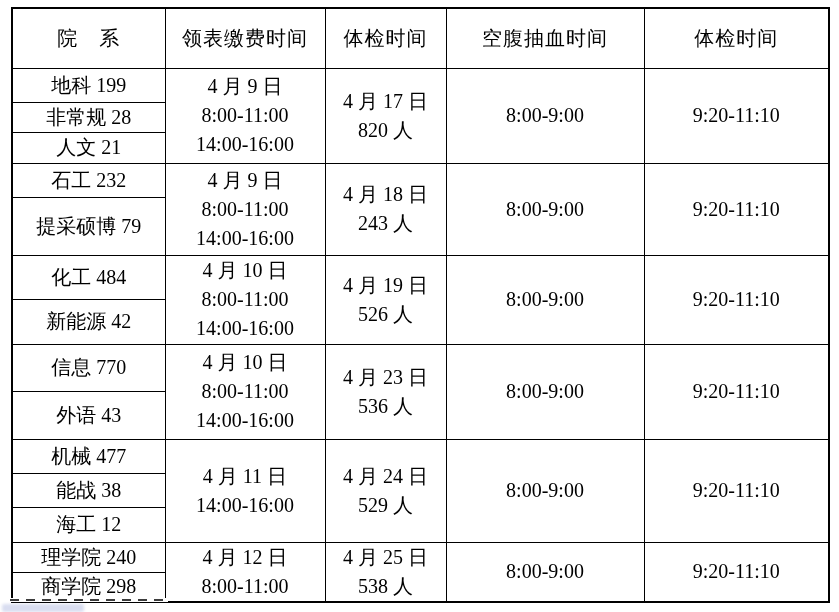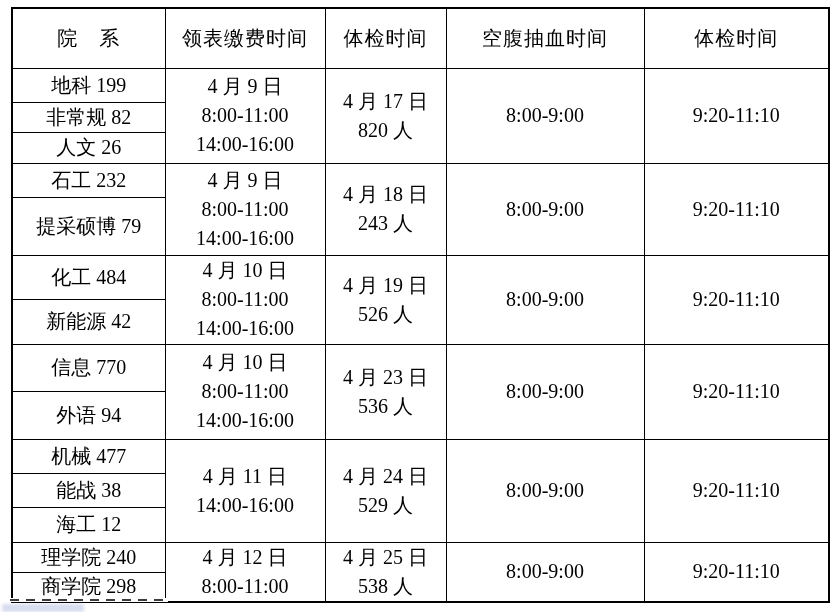--- a/index.html
+++ b/index.html
@@ -101,24 +101,24 @@
         <div class="cell-line">14:00-16:00</div>
       </td>
       <td rowspan="3">
         <div class="cell-line">4 月 17 日</div>
         <div class="cell-line">820 人</div>
       </td>
       <td rowspan="3">8:00-9:00</td>
       <td rowspan="3">9:20-11:10</td>
     </tr>
     <tr style="height:30px">
-      <td>非常规 82</td>
+      <td>非常规 28</td>
     </tr>
     <tr style="height:31px">
-      <td>人文 26</td>
+      <td>人文 21</td>
     </tr>
 
     <tr style="height:34px">
       <td>石工 232</td>
       <td rowspan="2">
         <div class="cell-line">4 月 9 日</div>
         <div class="cell-line">8:00-11:00</div>
         <div class="cell-line">14:00-16:00</div>
       </td>
       <td rowspan="2">
@@ -158,21 +158,21 @@
         <div class="cell-line">14:00-16:00</div>
       </td>
       <td rowspan="2">
         <div class="cell-line">4 月 23 日</div>
         <div class="cell-line">536 人</div>
       </td>
       <td rowspan="2">8:00-9:00</td>
       <td rowspan="2">9:20-11:10</td>
     </tr>
     <tr style="height:48px">
-      <td>外语 94</td>
+      <td>外语 43</td>
     </tr>
 
     <tr style="height:34px">
       <td>机械 477</td>
       <td rowspan="3">
         <div class="cell-line">4 月 11 日</div>
         <div class="cell-line">14:00-16:00</div>
       </td>
       <td rowspan="3">
         <div class="cell-line">4 月 24 日</div>

